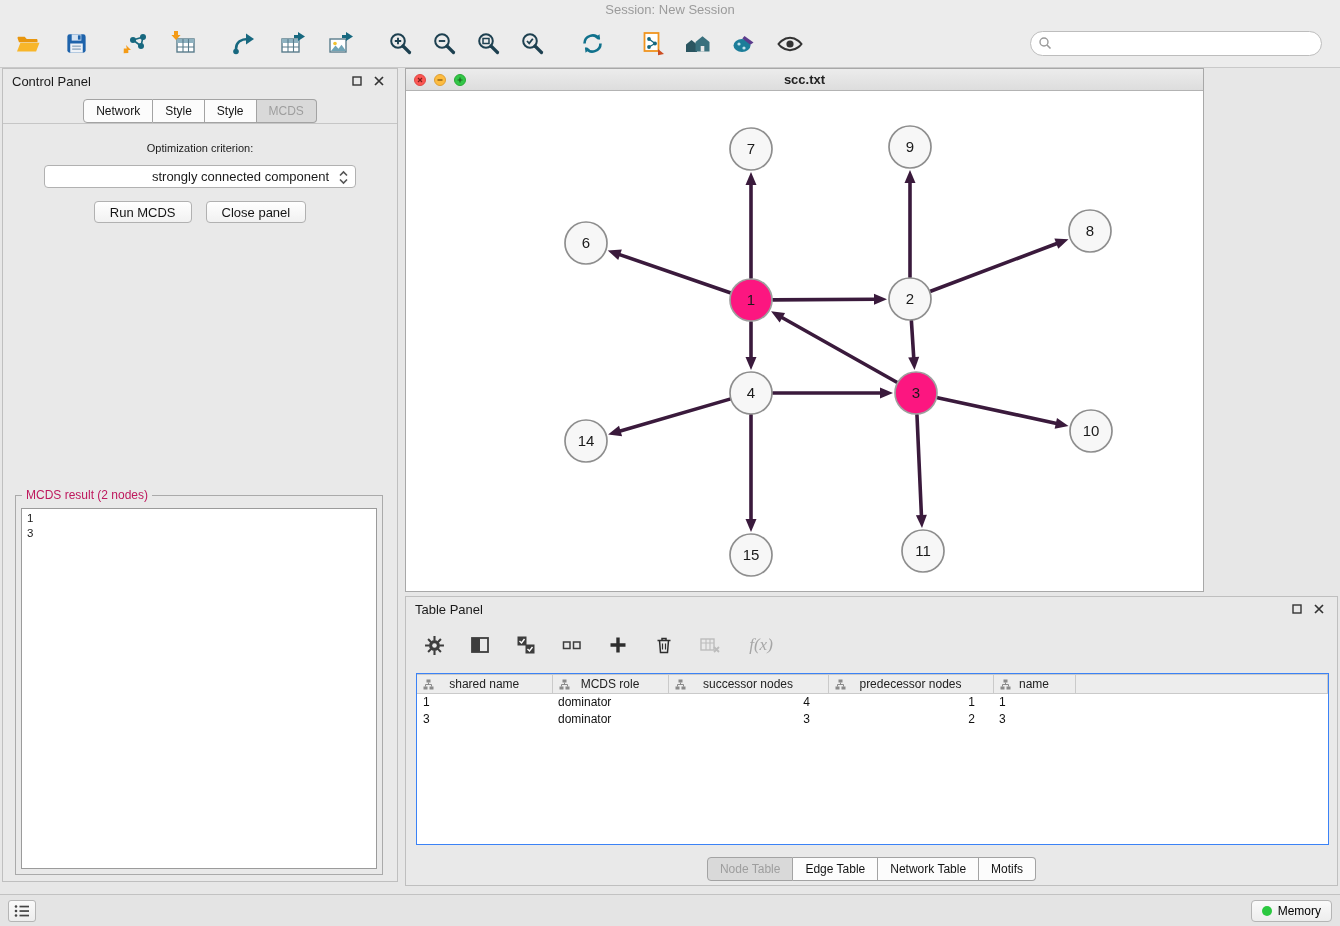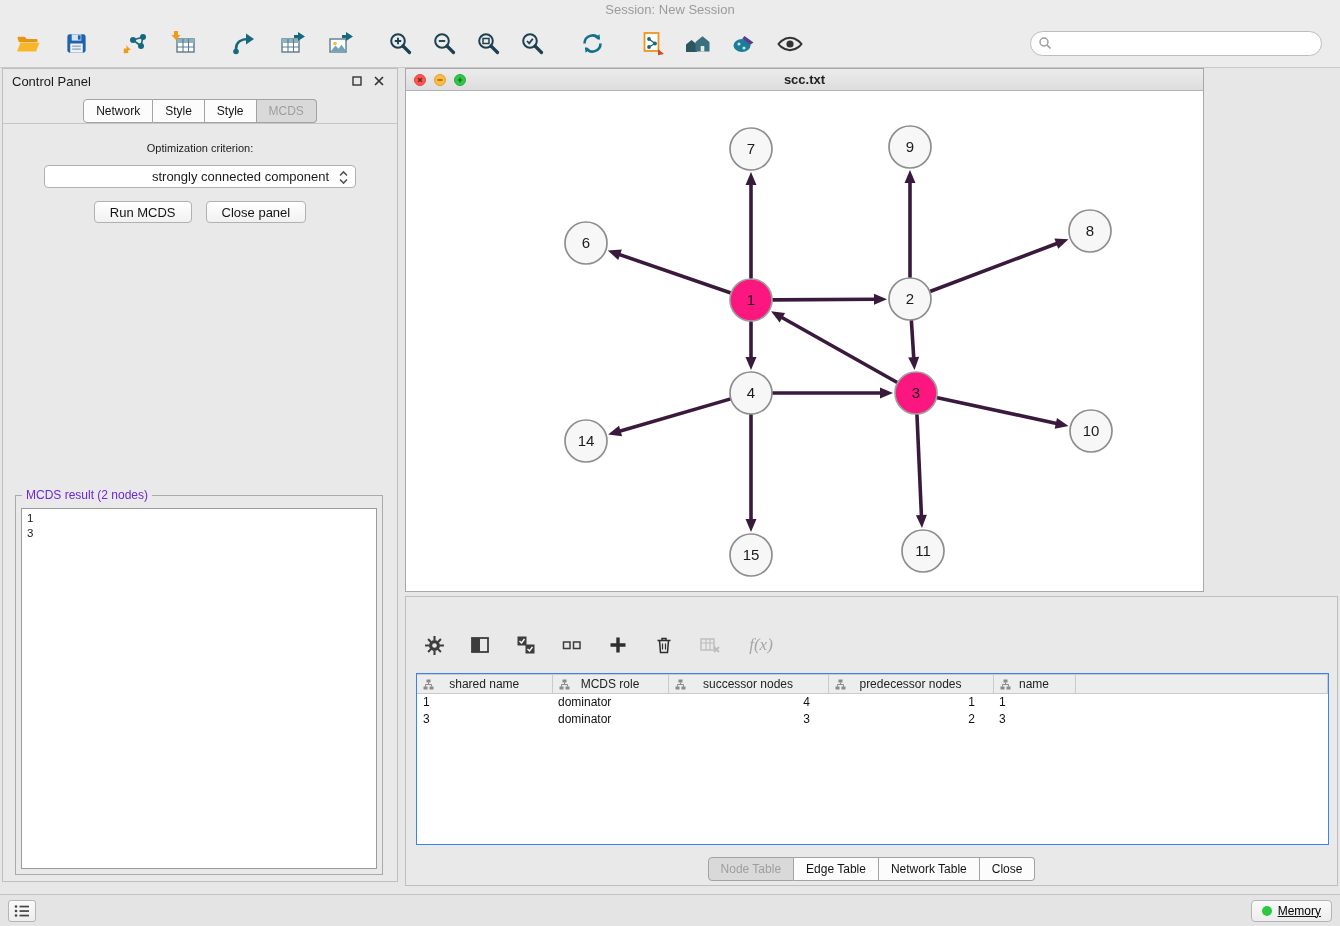--- a/index.html
+++ b/index.html
@@ -42,21 +42,21 @@
   #cp-body{text-align:center;padding-top:18px;}
   #opt-label{font-size:11px;margin-bottom:11px;}
   #criterion-select{position:relative;width:312px;height:23px;margin:0 auto;background:#fff;
     border:1px solid #b1b1b1;border-radius:4px;text-align:right;font-size:13px;line-height:21px;
     padding:0 26px 0 9px;cursor:default;}
   #criterion-select .arrows{position:absolute;right:5px;top:3px;}
   #cp-buttons{margin-top:13px;display:flex;justify-content:center;gap:14px;}
   .mac-btn{height:22px;padding:0 15px;font-size:13px;background:linear-gradient(#ffffff,#f1f1f1);
     border:1px solid #b1b1b1;border-radius:4px;color:#141414;}
   #result-box{position:absolute;left:12px;right:14px;top:426px;bottom:6px;border:1px solid #aaaaaa;}
-  #result-legend{position:absolute;top:-8px;left:6px;background:#e9e9e9;padding:0 4px;font-size:12px;color:#6d28d9;}
+  #result-legend{position:absolute;top:-8px;left:6px;background:#e9e9e9;padding:0 4px;font-size:12px;color:#be185d;}
   #mcds-result-list{position:absolute;left:5px;right:5px;top:12px;bottom:5px;background:#fff;
     border:1px solid #9b9b9b;font-size:11.5px;line-height:15px;padding:2px 5px;overflow:hidden;text-align:left;}
 
   
   #network-window{position:absolute;left:405px;top:68px;width:799px;height:524px;background:#fff;
     border:1px solid #a8a8a8;}
   #nw-titlebar{position:absolute;top:0;left:0;right:0;height:22px;background:linear-gradient(#ececec,#dddddd);
     border-bottom:1px solid #b3b3b3;display:flex;align-items:center;padding:0 8px;}
   #nw-title{position:absolute;left:0;right:0;text-align:center;font-size:13px;font-weight:600;color:#222;}
   .traffic{width:12px;height:12px;border-radius:50%;margin-right:8px;display:flex;align-items:center;justify-content:center;position:relative;z-index:2;}
@@ -75,21 +75,21 @@
   #node-table{border-collapse:collapse;width:100%;table-layout:fixed;font-size:12px;}
   #node-table th{height:19px;background:#ededed;border:1px solid #cacaca;border-left:none;
     font-weight:normal;position:relative;text-align:center;color:#222;}
   #node-table th:first-child{border-left:none;}
   #node-table .th-icon{position:absolute;left:6px;top:4px;}
   #node-table td{height:17px;line-height:17px;padding:0 6px;color:#111;white-space:nowrap;overflow:hidden;}
   #table-footer{position:absolute;left:0;right:0;bottom:4px;}
 
   
   #statusbar{position:absolute;left:0;right:0;bottom:0;height:32px;background:#e4e4e4;
-    border-top:1px solid #c2c2c2;display:flex;align-items:center;padding:0 8px;text-decoration:underline;}
+    border-top:1px solid #c2c2c2;display:flex;align-items:center;padding:0 8px;}
   #list-btn{width:28px;height:22px;background:linear-gradient(#fafafa,#ededed);border:1px solid #b5b5b5;
     border-radius:3px;display:flex;align-items:center;justify-content:center;}
   #memory-btn{margin-left:auto;height:22px;background:linear-gradient(#fafafa,#ededed);
     border:1px solid #b5b5b5;border-radius:4px;display:flex;align-items:center;gap:6px;padding:0 10px;font-size:12px;}
   #memory-dot{width:10px;height:10px;border-radius:50%;}
 </style>
 </head>
 <body>
 
 <div id="app">
@@ -366,20 +366,34 @@
           <text x="685" y="345" text-anchor="middle" font-size="15" font-family="&quot;Liberation Sans&quot;, sans-serif" fill="#1b1b1b">10</text>
           <circle cx="345" cy="464" r="21" fill="#f7f7f7" stroke="#8e8e8e" stroke-width="1.7"></circle>
           <text x="345" y="469" text-anchor="middle" font-size="15" font-family="&quot;Liberation Sans&quot;, sans-serif" fill="#1b1b1b">15</text>
           <circle cx="517" cy="460" r="21" fill="#f7f7f7" stroke="#8e8e8e" stroke-width="1.7"></circle>
           <text x="517" y="465" text-anchor="middle" font-size="15" font-family="&quot;Liberation Sans&quot;, sans-serif" fill="#1b1b1b">11</text>
         </svg>
     </div>
   </div>
 
   <div id="table-panel" class="panel">
+    <div class="panel-header">
+      <span>Table Panel</span>
+      <span class="spacer"></span>
+      <button class="win-btn">
+        <svg width="10" height="10" viewBox="0 0 10 10">
+          <rect x="1" y="1" width="8" height="8" fill="none" stroke="#333" stroke-width="1.4"></rect>
+        </svg>
+      </button>
+      <button class="win-btn">
+        <svg width="10" height="10" viewBox="0 0 10 10">
+          <path d="M1 1l8 8M9 1l-8 8" stroke="#333" stroke-width="1.7"></path>
+        </svg>
+      </button>
+    </div>
 
     <div id="table-toolbar">
       <button class="ttool-btn">
         <svg width="21" height="21" viewBox="0 0 20 20">
           <g fill="#3d3d3d">
             <path d="M9 1h2v4H9zM9 15h2v4H9zM1 9h4v2H1zM15 9h4v2h-4zM3.2 4.6l1.4-1.4 2.9 2.9-1.4 1.4zM12.5 13.9l1.4-1.4 2.9 2.9-1.4 1.4zM15.4 3.2l1.4 1.4-2.9 2.9-1.4-1.4zM6.1 12.5l1.4 1.4-2.9 2.9-1.4-1.4z"></path>
             <circle cx="10" cy="10" r="5.2"></circle>
           </g>
           <circle cx="10" cy="10" r="2.2" fill="#e9e9e9"></circle>
         </svg>
@@ -491,21 +505,21 @@
             </tr>
           </tbody>
       </table>
     </div>
 
     <div id="table-footer">
       <div id="table-tabs" class="seg-row">
           <button class="seg-tab selected">Node Table</button>
           <button class="seg-tab">Edge Table</button>
           <button class="seg-tab">Network Table</button>
-          <button class="seg-tab">Close</button>
+          <button class="seg-tab">Motifs</button>
         </div>
     </div>
   </div>
 
   <div id="statusbar">
     <button id="list-btn">
       <svg width="16" height="14" viewBox="0 0 16 14">
         <circle cx="2" cy="2.5" r="1.3" fill="#444"></circle>
           <rect x="5.5" y="1.7" width="9.5" height="1.7" fill="#444"></rect>
         <circle cx="2" cy="7" r="1.3" fill="#444"></circle>

